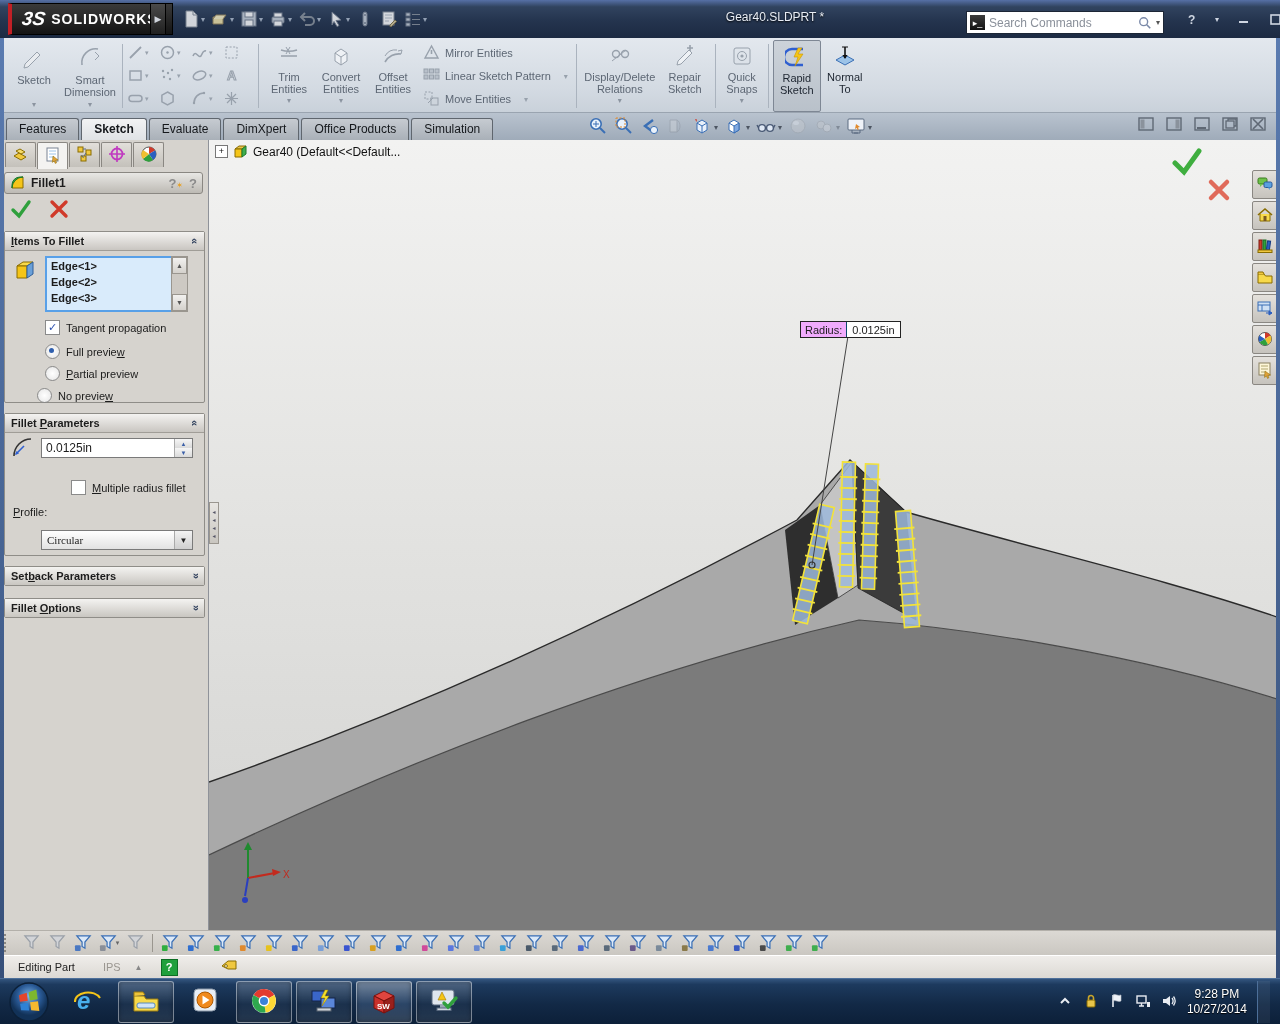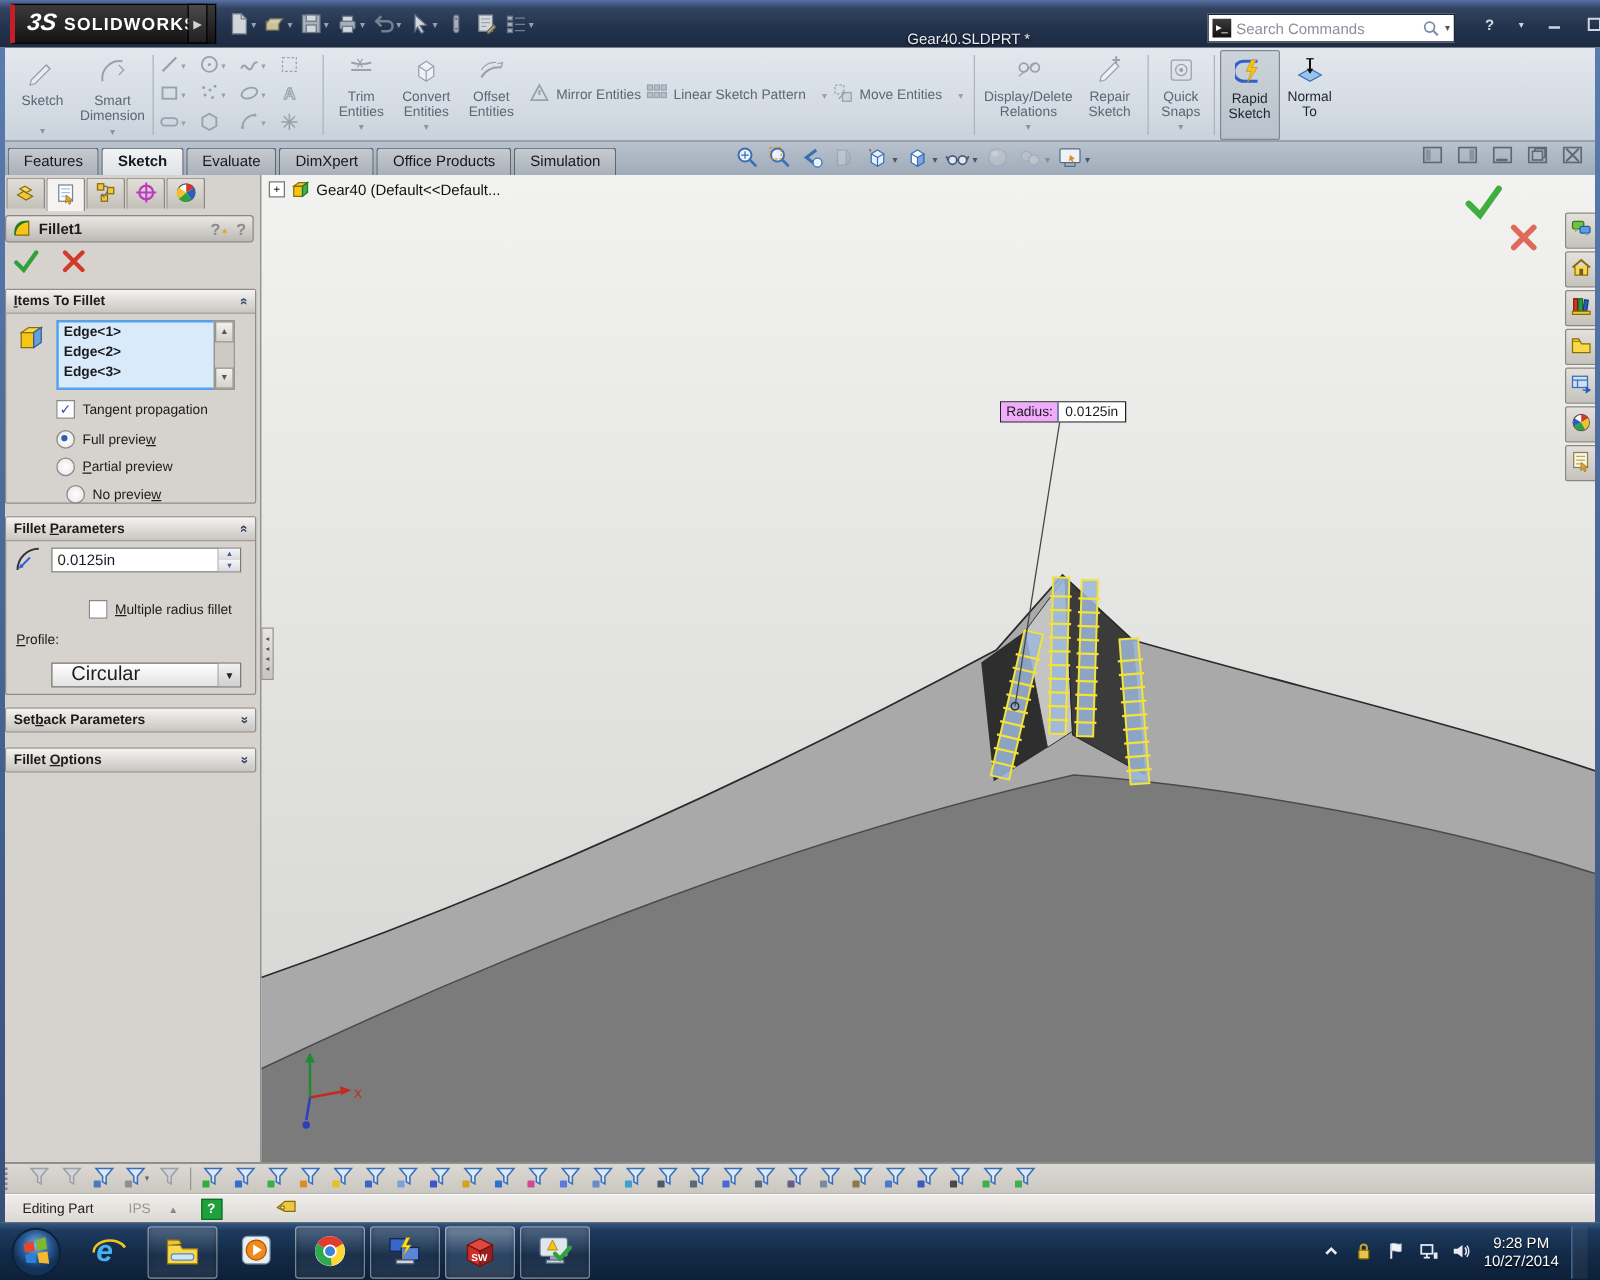--- a/index.html
+++ b/index.html
@@ -15,21 +15,21 @@
     background:linear-gradient(#3a3a3a,#141414);border:1px solid #000;border-left:4px solid #c22026;}
   #sw-logo .mark{font-style:italic;font-weight:bold;font-size:19px;color:#fff;margin-right:6px;transform:skewX(-8deg);}
   #sw-logo .word{color:#fff;font-weight:bold;font-size:14px;letter-spacing:1px;}
   #logo-flyout{left:150px;top:3px;width:14px;height:30px;background:linear-gradient(#4a4a4a,#202020);
     border:1px solid #000;color:#cfd4dc;display:flex;align-items:center;justify-content:center;font-size:9px;}
   #qa{left:180px;top:6px;height:26px;display:flex;align-items:center;gap:2px;}
   .qa-btn{display:flex;align-items:center;height:24px;padding:2px 2px;border-radius:2px;}
   .qa-btn .ic{width:18px;height:18px;display:inline-block;opacity:.8;}
   .qa-btn .ic svg{width:18px;height:18px;}
   .qa-car{color:#93a0b4;font-size:8px;margin-left:1px;}
-  #title-text{left:640px;top:24px;transform:translateX(-50%);left:775px;color:#e8edf5;font-size:12px;text-shadow:0 1px 2px #000;white-space:nowrap;}
+  #title-text{left:640px;top:10px;transform:translateX(-50%);left:775px;color:#e8edf5;font-size:12px;text-shadow:0 1px 2px #000;white-space:nowrap;}
   #searchbox{left:966px;top:11px;width:190px;height:19px;background:#fff;border:1px solid #1c2636;
     display:flex;align-items:center;padding:1px 3px;gap:4px;}
   #searchbox .swsq{width:15px;height:15px;background:linear-gradient(#3c3c3c,#111);color:#fff;font-size:9px;
     display:flex;align-items:center;justify-content:center;}
   #searchbox .ph{flex:1;color:#8a909a;font-size:12px;}
   #searchbox svg{width:14px;height:14px;}
   #searchbox .car{color:#555;font-size:8px;}
   #win-ctrls{left:1180px;top:10px;display:flex;align-items:center;gap:10px;color:#c7d0de;}
   #win-ctrls .wbtn{width:22px;height:18px;display:flex;align-items:center;justify-content:center;}
   #win-ctrls svg{width:13px;height:13px;}
@@ -42,21 +42,21 @@
   .btn-big{width:56px;display:flex;flex-direction:column;align-items:center;justify-content:flex-start;padding-top:4px;gap:2px;}
   .btn-big svg{width:26px;height:26px;}
   .btn-big .car{color:#8b94a0;font-size:8px;margin-top:auto;margin-bottom:3px;}
   #entity-grid{display:grid;grid-template-columns:repeat(4,31px);grid-auto-rows:22px;align-content:center;gap:1px;}
   .ent{display:flex;align-items:center;}
   .ent svg{width:17px;height:17px;}
   .entcar{color:#98a1ac;font-size:7px;margin-left:1px;}
   .btn-med{width:52px;display:flex;flex-direction:column;align-items:center;padding-top:4px;gap:1px;}
   .btn-med svg{width:24px;height:24px;}
   .btn-med .car{color:#8b94a0;font-size:8px;}
-  #rowlist{display:flex;flex-direction:row;justify-content:center;gap:4px;padding:0 4px;}
+  #rowlist{display:flex;flex-direction:column;justify-content:center;gap:4px;padding:0 4px;}
   .rowitem{display:flex;align-items:center;gap:5px;}
   .rowitem svg{width:17px;height:17px;}
   .rowitem .car{color:#98a1ac;font-size:8px;margin-left:8px;}
   .pressed{background:linear-gradient(#cdd3da,#b9c1ca);border:1px solid #7e8794;border-radius:2px;}
   
   #tabrow{left:0;top:113px;width:1280px;height:27px;background:linear-gradient(#b9c3cf,#9fabb9);}
   #cmtabs{position:absolute;left:6px;bottom:0;display:flex;gap:2px;}
   .ctab{padding:3px 12px 4px;background:linear-gradient(#c6cbd1,#a9b0b8);border:1px solid #5f666e;border-bottom:none;
     border-radius:3px 3px 0 0;font-size:12px;color:#15181c;}
   .ctab.active{background:linear-gradient(#f2f3f4,#dfe2e5);font-weight:bold;}
@@ -98,21 +98,21 @@
   .radio{width:13px;height:13px;border-radius:50%;border:1px solid #8a8a8a;background:radial-gradient(#ffffff,#e4e4e4);position:relative;}
   .radio.sel::after{content:'';position:absolute;left:3px;top:3px;width:5px;height:5px;border-radius:50%;background:#2f5fae;}
   #spinbox{position:absolute;left:36px;top:24px;width:152px;height:20px;background:#fff;border:1px solid #7a7a7a;
     display:flex;align-items:center;box-sizing:border-box;}
   #spinbox .val{flex:1;padding-left:4px;font-size:12px;}
   #spinner{width:17px;height:100%;display:flex;flex-direction:column;border-left:1px solid #aaa;}
   #spinner div{flex:1;display:flex;align-items:center;justify-content:center;font-size:6px;color:#3a5fa8;background:linear-gradient(#f6f6f6,#dadada);}
   #radius-ic{position:absolute;left:6px;top:22px;width:24px;height:24px;}
   #combo{position:absolute;left:36px;top:116px;width:152px;height:20px;background:linear-gradient(#fff,#e2e2e2);
     border:1px solid #7a7a7a;display:flex;align-items:center;box-sizing:border-box;}
-  #combo .val{flex:1;padding-left:15px;font-size:16px;}
+  #combo .val{flex:1;padding-left:5px;font-size:11px;font-family:Liberation Serif, serif;}
   #combo .cbtn{width:17px;height:100%;background:linear-gradient(#f2f2f2,#cfcfcf);border-left:1px solid #aaa;
     display:flex;align-items:center;justify-content:center;font-size:8px;color:#222;}
   
   #viewport{left:209px;top:140px;width:1071px;height:790px;background:linear-gradient(#f2f2f1 0%,#e4e4e2 45%,#d3d3d1 100%);overflow:hidden;}
   #modelsvg{position:absolute;left:0;top:0;}
   #tree{position:absolute;left:6px;top:3px;display:flex;align-items:center;gap:4px;color:#111;font-size:12px;}
   #tree .plus{width:11px;height:11px;border:1px solid #777;background:#fff;display:flex;align-items:center;justify-content:center;font-size:9px;line-height:1;}
   #tree svg{width:17px;height:17px;}
   #confirm-ok{position:absolute;left:962px;top:8px;width:32px;height:28px;}
   #confirm-cancel{position:absolute;left:998px;top:38px;width:24px;height:24px;}
@@ -663,21 +663,21 @@
       </div>
       <div id="previews">
           <div class="cbrow" style="left:40px;top:112px;">
             <span class="radio sel"></span>
             <span>Full previe<u>w</u></span>
           </div>
           <div class="cbrow" style="left:40px;top:134px;">
             <span class="radio"></span>
             <span><u>P</u>artial preview</span>
           </div>
-          <div class="cbrow" style="left:48px;top:156px;">
+          <div class="cbrow" style="left:32px;top:156px;">
             <span class="radio"></span>
             <span>No previe<u>w</u></span>
           </div>
         </div>
     </div>
 
     <div class="group" style="top:273px;height:143px;">
       <div class="ghead">
         <span>Fillet <u>P</u>arameters</span>
         <span class="chev">«</span>

